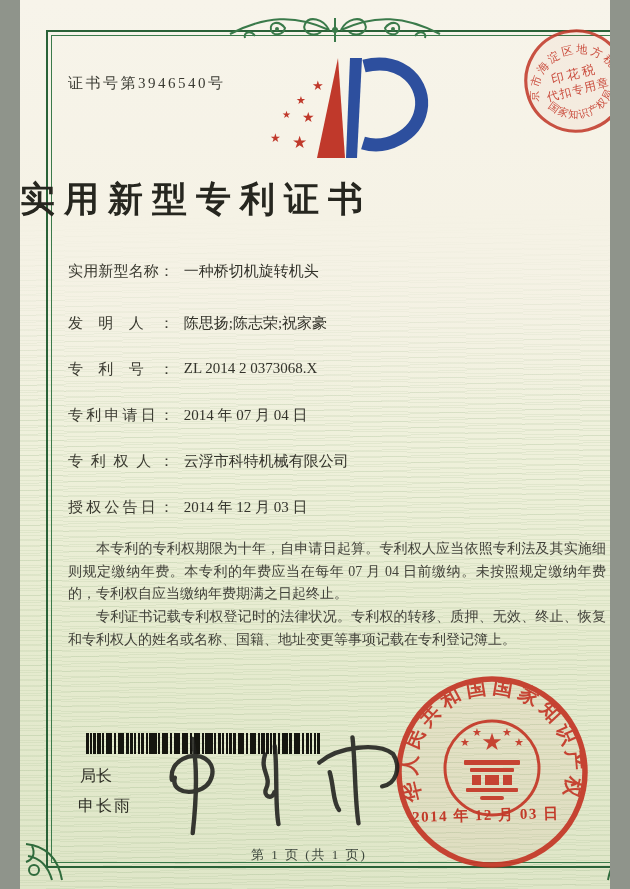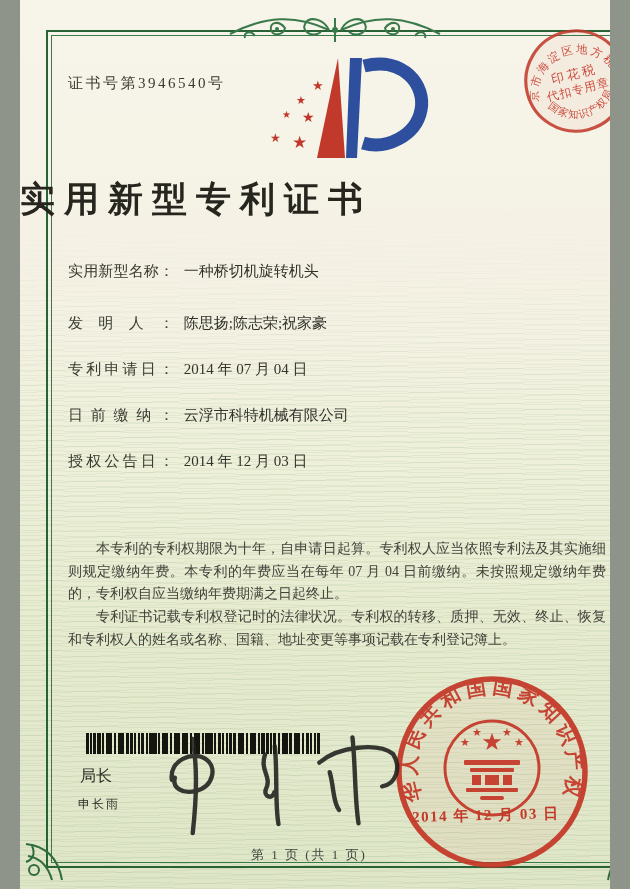--- a/index.html
+++ b/index.html
@@ -38,21 +38,21 @@
   .paras{position:absolute;left:48px;top:538px;width:538px;font-size:14px;line-height:1.62;text-align:justify;color:#42423a;}
   .paras p{margin:0;text-indent:2em;}
   .barcode{
     position:absolute;left:66px;top:733px;width:236px;height:21px;z-index:4;
     background-image:
       repeating-linear-gradient(90deg,#15150f 0 2px,rgba(0,0,0,0) 2px 4px),
       repeating-linear-gradient(90deg,#15150f 0 1px,rgba(0,0,0,0) 1px 7px),
       repeating-linear-gradient(90deg,#15150f 0 3px,rgba(0,0,0,0) 3px 11px);
   }
   .director-title{position:absolute;left:60px;top:766px;font-size:16px;color:#2e2e26;z-index:5;text-align:center;}
-  .director-name{position:absolute;left:58px;top:796px;font-size:12px;color:#2e2e26;z-index:5;letter-spacing:2px;}
+  .director-name{position:absolute;left:58px;top:796px;font-size:16px;color:#2e2e26;z-index:5;letter-spacing:2px;}
   .signature{position:absolute;left:128px;top:726px;width:262px;height:112px;z-index:6;transform:rotate(-2deg);}
   .seal{position:absolute;left:372px;top:672px;width:200px;height:200px;z-index:5;opacity:.92;}
   .seal-date{
     position:absolute;left:392px;top:806px;z-index:6;color:#c23a29;font-size:15px;
     font-weight:600;letter-spacing:1.5px;transform:rotate(-1.5deg);
   }
   .page-footer{position:absolute;left:0;right:12px;top:846px;text-align:center;font-size:13px;letter-spacing:2px;color:#3c463c;z-index:5;}
   .seal-text{fill:#c43626;font-family:"Liberation Serif",serif;}
 </style>
 </head>
@@ -141,25 +141,29 @@
     <div class="fields">
       <div class="frow first">
         <span class="flabel">实用新型名称：</span>
         <span class="fvalue">一种桥切机旋转机头</span>
       </div>
       <div class="frow gap">
         <span class="flabel">发明人：</span>
         <span class="fvalue">陈思扬;陈志荣;祝家豪</span>
       </div>
       <div class="frow gap">
+        <span class="flabel">专利号：</span>
+        <span class="fvalue">ZL 2014 2 0373068.X</span>
+      </div>
+      <div class="frow gap">
         <span class="flabel">专利申请日：</span>
         <span class="fvalue">2014 年 07 月 04 日</span>
       </div>
       <div class="frow gap">
-        <span class="flabel">日前缴纳：</span>
+        <span class="flabel">专利权人：</span>
         <span class="fvalue">云浮市科特机械有限公司</span>
       </div>
       <div class="frow">
         <span class="flabel">授权公告日：</span>
         <span class="fvalue">2014 年 12 月 03 日</span>
       </div>
     </div>
 
     <div class="paras">
       <p>本专利的专利权期限为十年，自申请日起算。专利权人应当依照专利法及其实施细则规定缴纳年费。本专利的年费应当在每年 07 月 04 日前缴纳。未按照规定缴纳年费的，专利权自应当缴纳年费期满之日起终止。</p>

